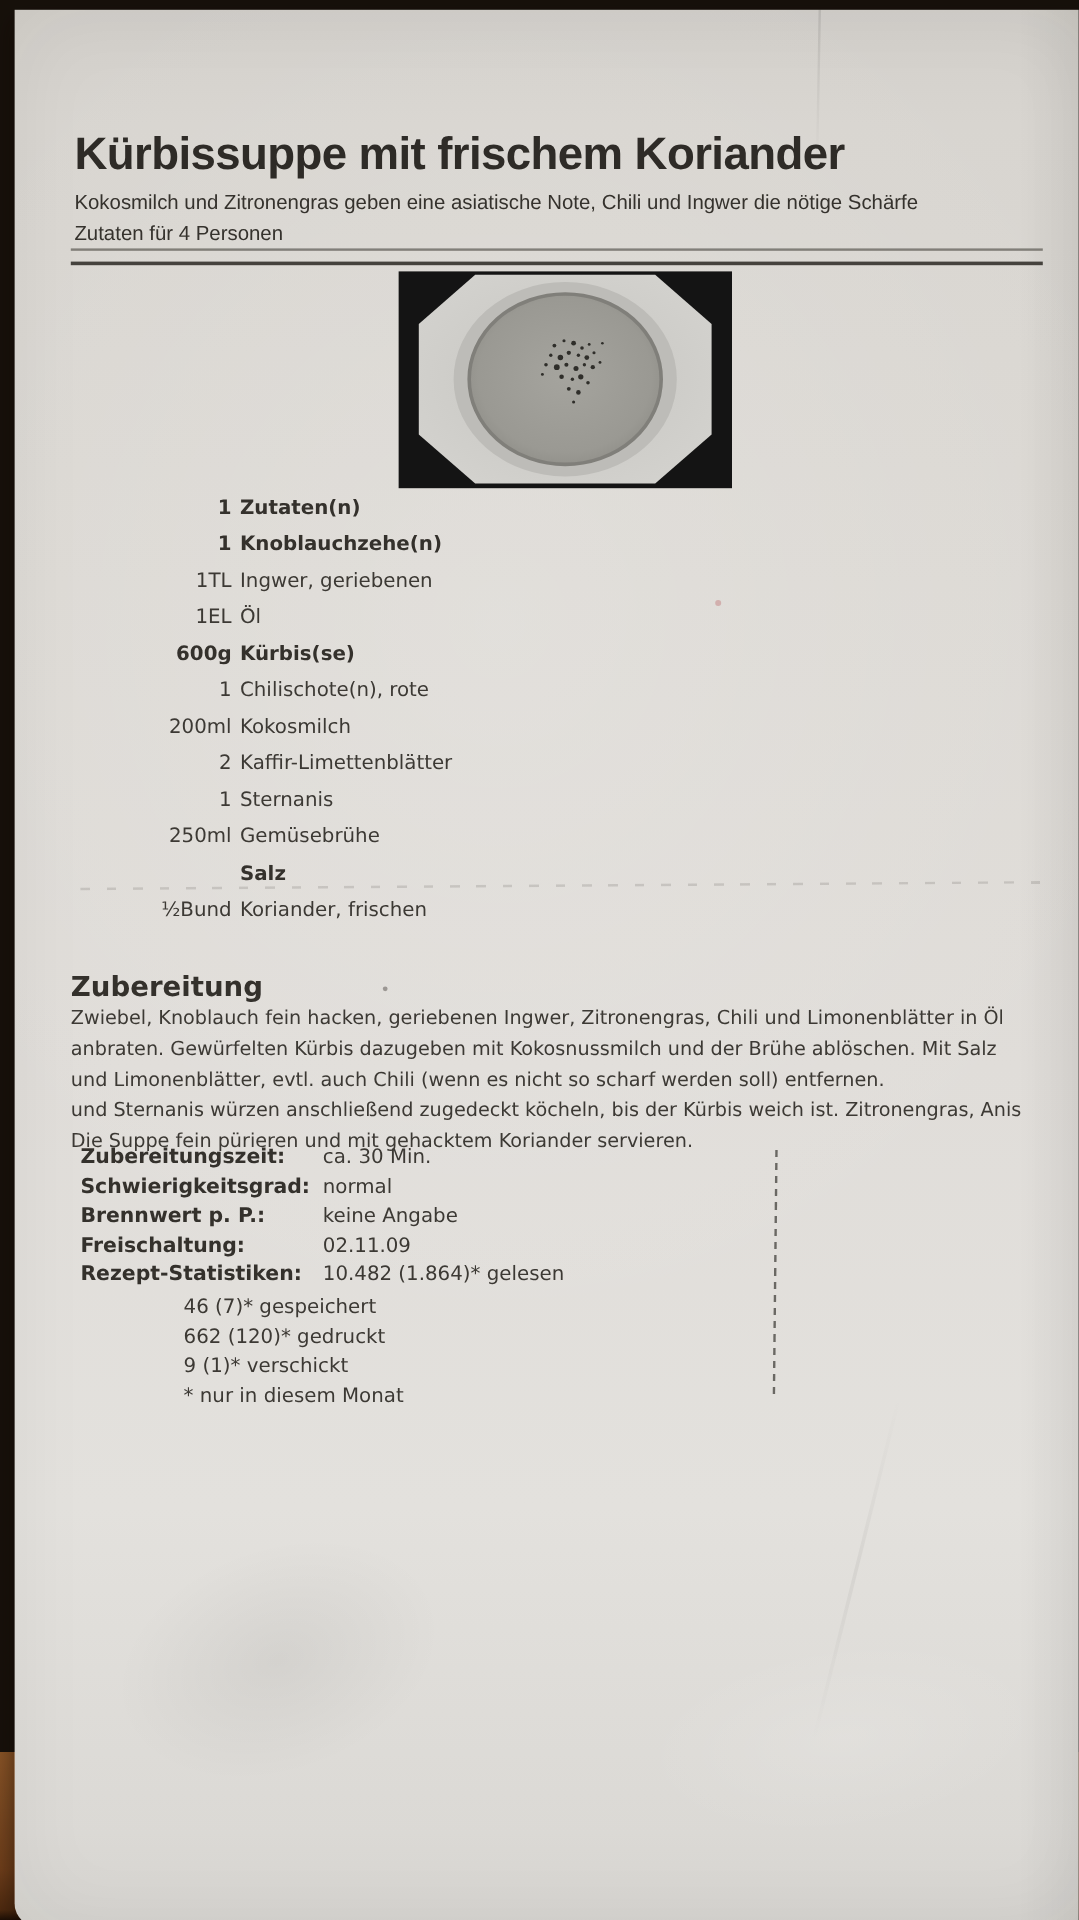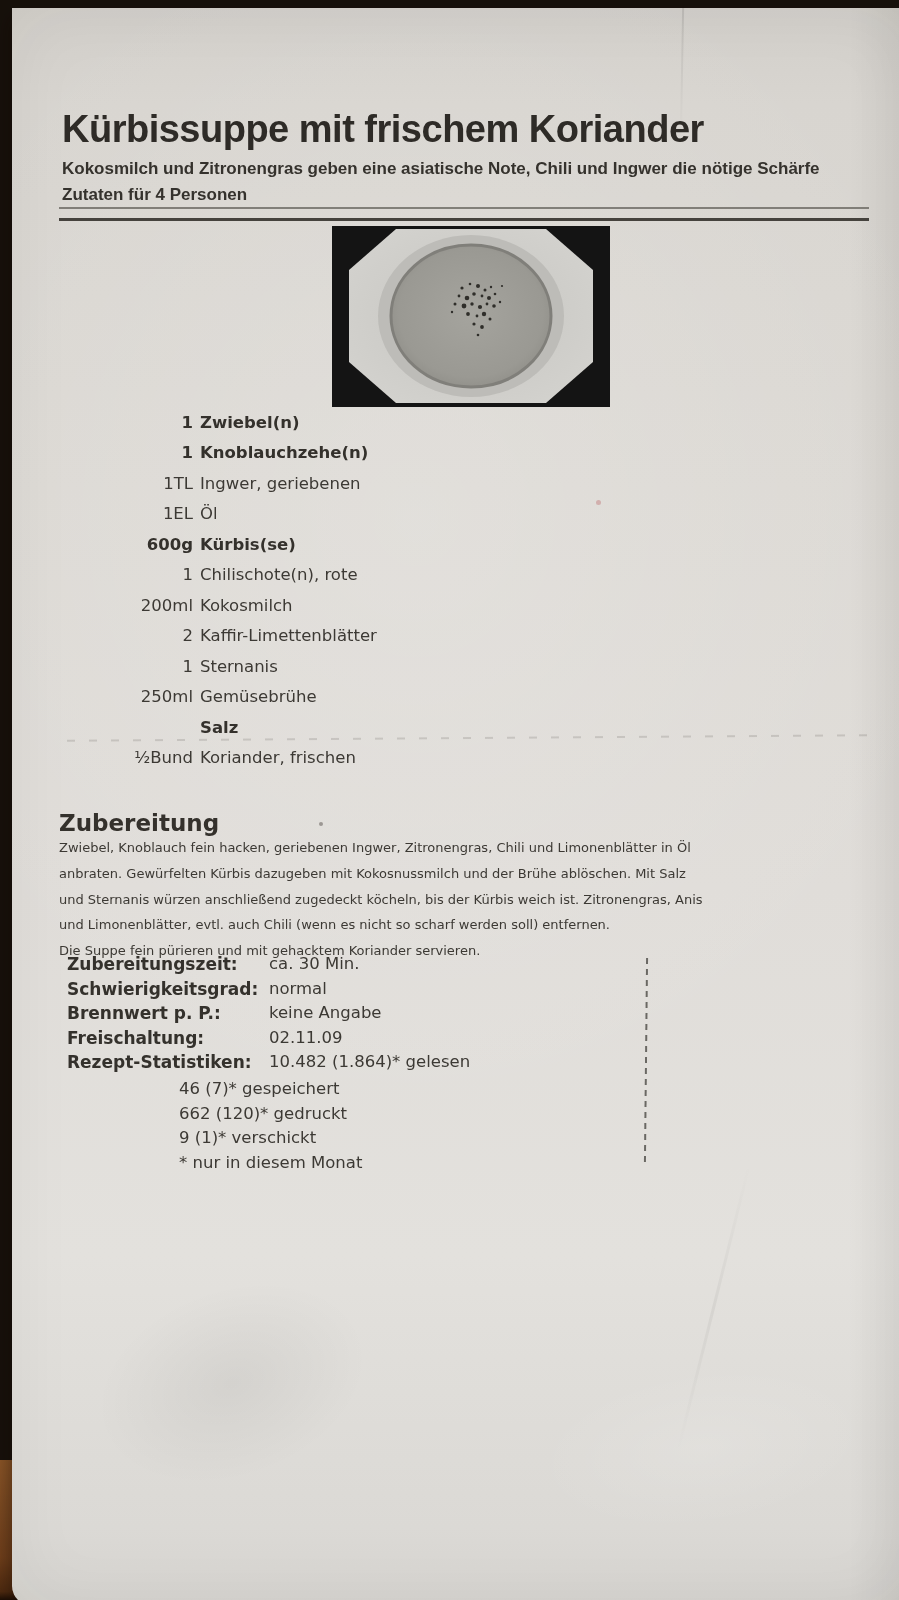--- a/index.html
+++ b/index.html
@@ -10,37 +10,37 @@
   .paper{position:absolute;left:12px;top:8px;width:899px;height:1600px;
          background:
            radial-gradient(90% 55% at 45% 32%, rgba(255,255,255,.16), transparent 70%),
            linear-gradient(270deg, rgba(0,0,0,.06), transparent 7%),
            linear-gradient(180deg,#d2cfca 0%,#d8d5d0 6%,#dcd9d4 30%,#e0ddd9 55%,#e3e1dd 78%,#dbd9d5 95%,#d5d3cf 100%);
          border-radius:0 0 34px 26px / 0 0 30px 22px;
          box-shadow:0 10px 20px rgba(18,8,2,.55), inset 0 0 70px rgba(40,30,20,.05);}
   .title{position:absolute;left:50px;top:100px;font-family:"Liberation Sans",sans-serif;
          font-weight:bold;font-size:38px;letter-spacing:-.5px;color:#2e2b27;}
   .subtitle{position:absolute;left:50px;top:148px;font-family:"Liberation Sans",sans-serif;
-         font-weight:bold;font-size:17px;line-height:26px;color:#35322d;}
+         font-weight:normal;font-size:17px;line-height:26px;color:#35322d;}
   .rule{position:absolute;left:47px;width:810px;}
   .rule.thin{top:199px;height:2px;background:#6a6862;opacity:.8;}
   .rule.thick{top:210px;height:3px;background:#45423d;}
   .photo{position:absolute;left:320px;top:218px;width:278px;height:181px;}
   .ing{position:absolute;left:47px;top:399px;font-size:16.5px;color:#3c3934;}
   .ing-row{display:flex;height:30.5px;align-items:center;}
   .ing-qty{display:inline-block;width:134px;text-align:right;}
   .ing-name{margin-left:7px;}
   .ing-row.bold .ing-qty,.ing-row.bold .ing-name{font-weight:bold;color:#34312c;}
   .prep-h{position:absolute;left:47px;top:802px;font-size:23px;font-weight:bold;color:#34312c;}
-  .prep{position:absolute;left:47px;top:827px;font-size:13px;line-height:25.8px;
+  .prep{position:absolute;left:47px;top:827px;font-size:16px;line-height:25.8px;
         color:#3c3934;white-space:nowrap;}
   .meta{position:absolute;left:55px;top:946px;font-size:16.5px;color:#3c3934;}
   .meta-row{display:flex;height:24.6px;align-items:flex-start;}
   .meta-label{width:202px;font-weight:bold;font-size:17px;color:#34312c;}
-  .meta-cont{height:24.6px;line-height:24.6px;margin-left:112px;}
+  .meta-cont{height:24.6px;line-height:24.6px;margin-left:86px;}
   .dashes{position:absolute;left:633px;top:950px;width:2px;height:205px;
           background:repeating-linear-gradient(180deg,#55534e 0 6px,transparent 6px 11px);
           transform:rotate(.6deg);opacity:.85;}
   .crease-h{position:absolute;left:55px;top:729px;width:800px;height:2px;
           background:repeating-linear-gradient(90deg,rgba(60,55,50,.16) 0 8px,transparent 8px 22px);
           transform:rotate(-.4deg);}
   .crease-v{position:absolute;left:669px;top:0;width:2px;height:130px;
           background:linear-gradient(180deg,rgba(0,0,0,.10),rgba(0,0,0,0));transform:rotate(1deg);}
   .wrinkle1{position:absolute;left:80px;top:1280px;width:280px;height:190px;border-radius:50%;
           background:radial-gradient(closest-side,rgba(0,0,0,.05),transparent);transform:rotate(-20deg);}
@@ -120,21 +120,21 @@
           <circle cx="150" cy="101" r="1.9"></circle>
         <circle cx="146" cy="109" r="1.3"></circle>
           <circle cx="120" cy="86" r="1.2"></circle>
           <circle cx="170" cy="60" r="1.1"></circle>
       </g>
     </svg>
 
     <div class="ing">
       <div class="ing-row bold">
           <span class="ing-qty">1</span>
-          <span class="ing-name">Zwiebel(n)</span>
+          <span class="ing-name">Zutaten(n)</span>
         </div>
       <div class="ing-row bold">
           <span class="ing-qty">1</span>
           <span class="ing-name">Knoblauchzehe(n)</span>
         </div>
       <div class="ing-row">
           <span class="ing-qty">1TL</span>
           <span class="ing-name">Ingwer, geriebenen</span>
         </div>
       <div class="ing-row">
@@ -172,22 +172,22 @@
       <div class="ing-row">
           <span class="ing-qty">½Bund</span>
           <span class="ing-name">Koriander, frischen</span>
         </div>
     </div>
 
     <div class="prep-h">Zubereitung</div>
     <div class="prep">
       <div>Zwiebel, Knoblauch fein hacken, geriebenen Ingwer, Zitronengras, Chili und Limonenblätter in Öl</div>
       <div>anbraten. Gewürfelten Kürbis dazugeben mit Kokosnussmilch und der Brühe ablöschen. Mit Salz</div>
+      <div>und Limonenblätter, evtl. auch Chili (wenn es nicht so scharf werden soll) entfernen.</div>
       <div>und Sternanis würzen anschließend zugedeckt köcheln, bis der Kürbis weich ist. Zitronengras, Anis</div>
-      <div>und Limonenblätter, evtl. auch Chili (wenn es nicht so scharf werden soll) entfernen.</div>
       <div>Die Suppe fein pürieren und mit gehacktem Koriander servieren.</div>
     </div>
 
     <div class="meta">
       <div class="meta-row">
           <span class="meta-label">Zubereitungszeit:</span>
           <span class="meta-value">ca. 30 Min.</span>
         </div>
       <div class="meta-row">
           <span class="meta-label">Schwierigkeitsgrad:</span>

